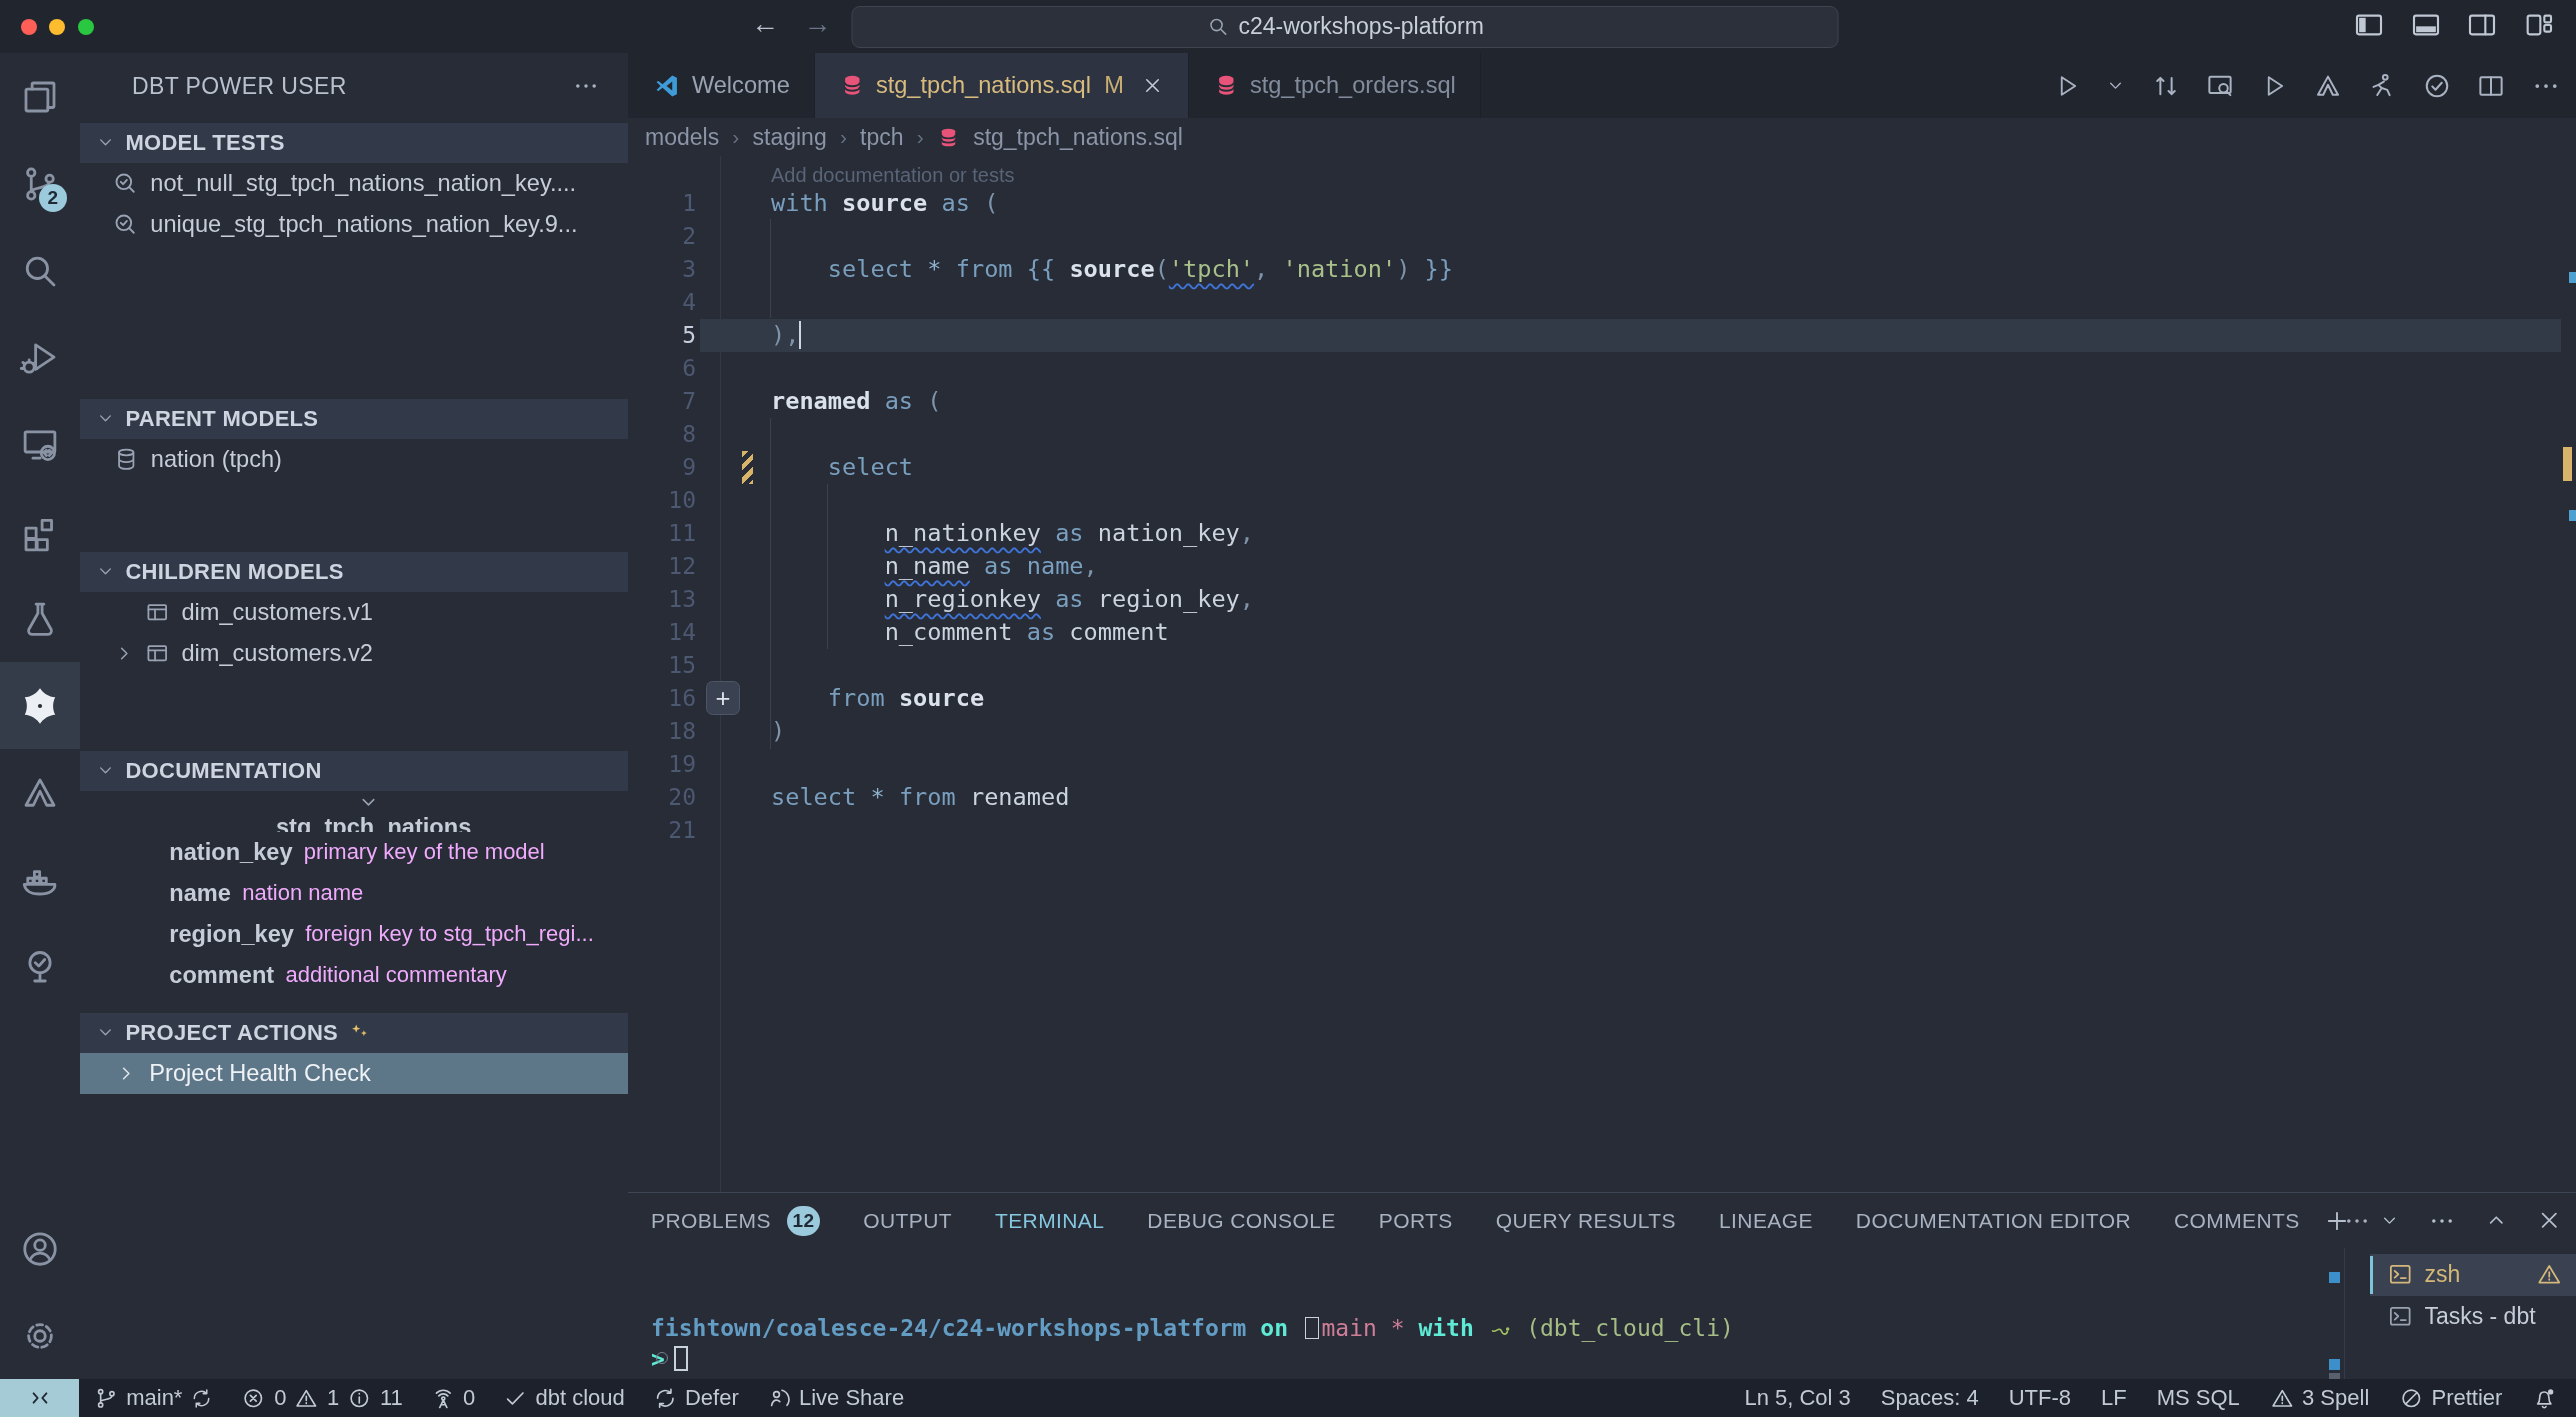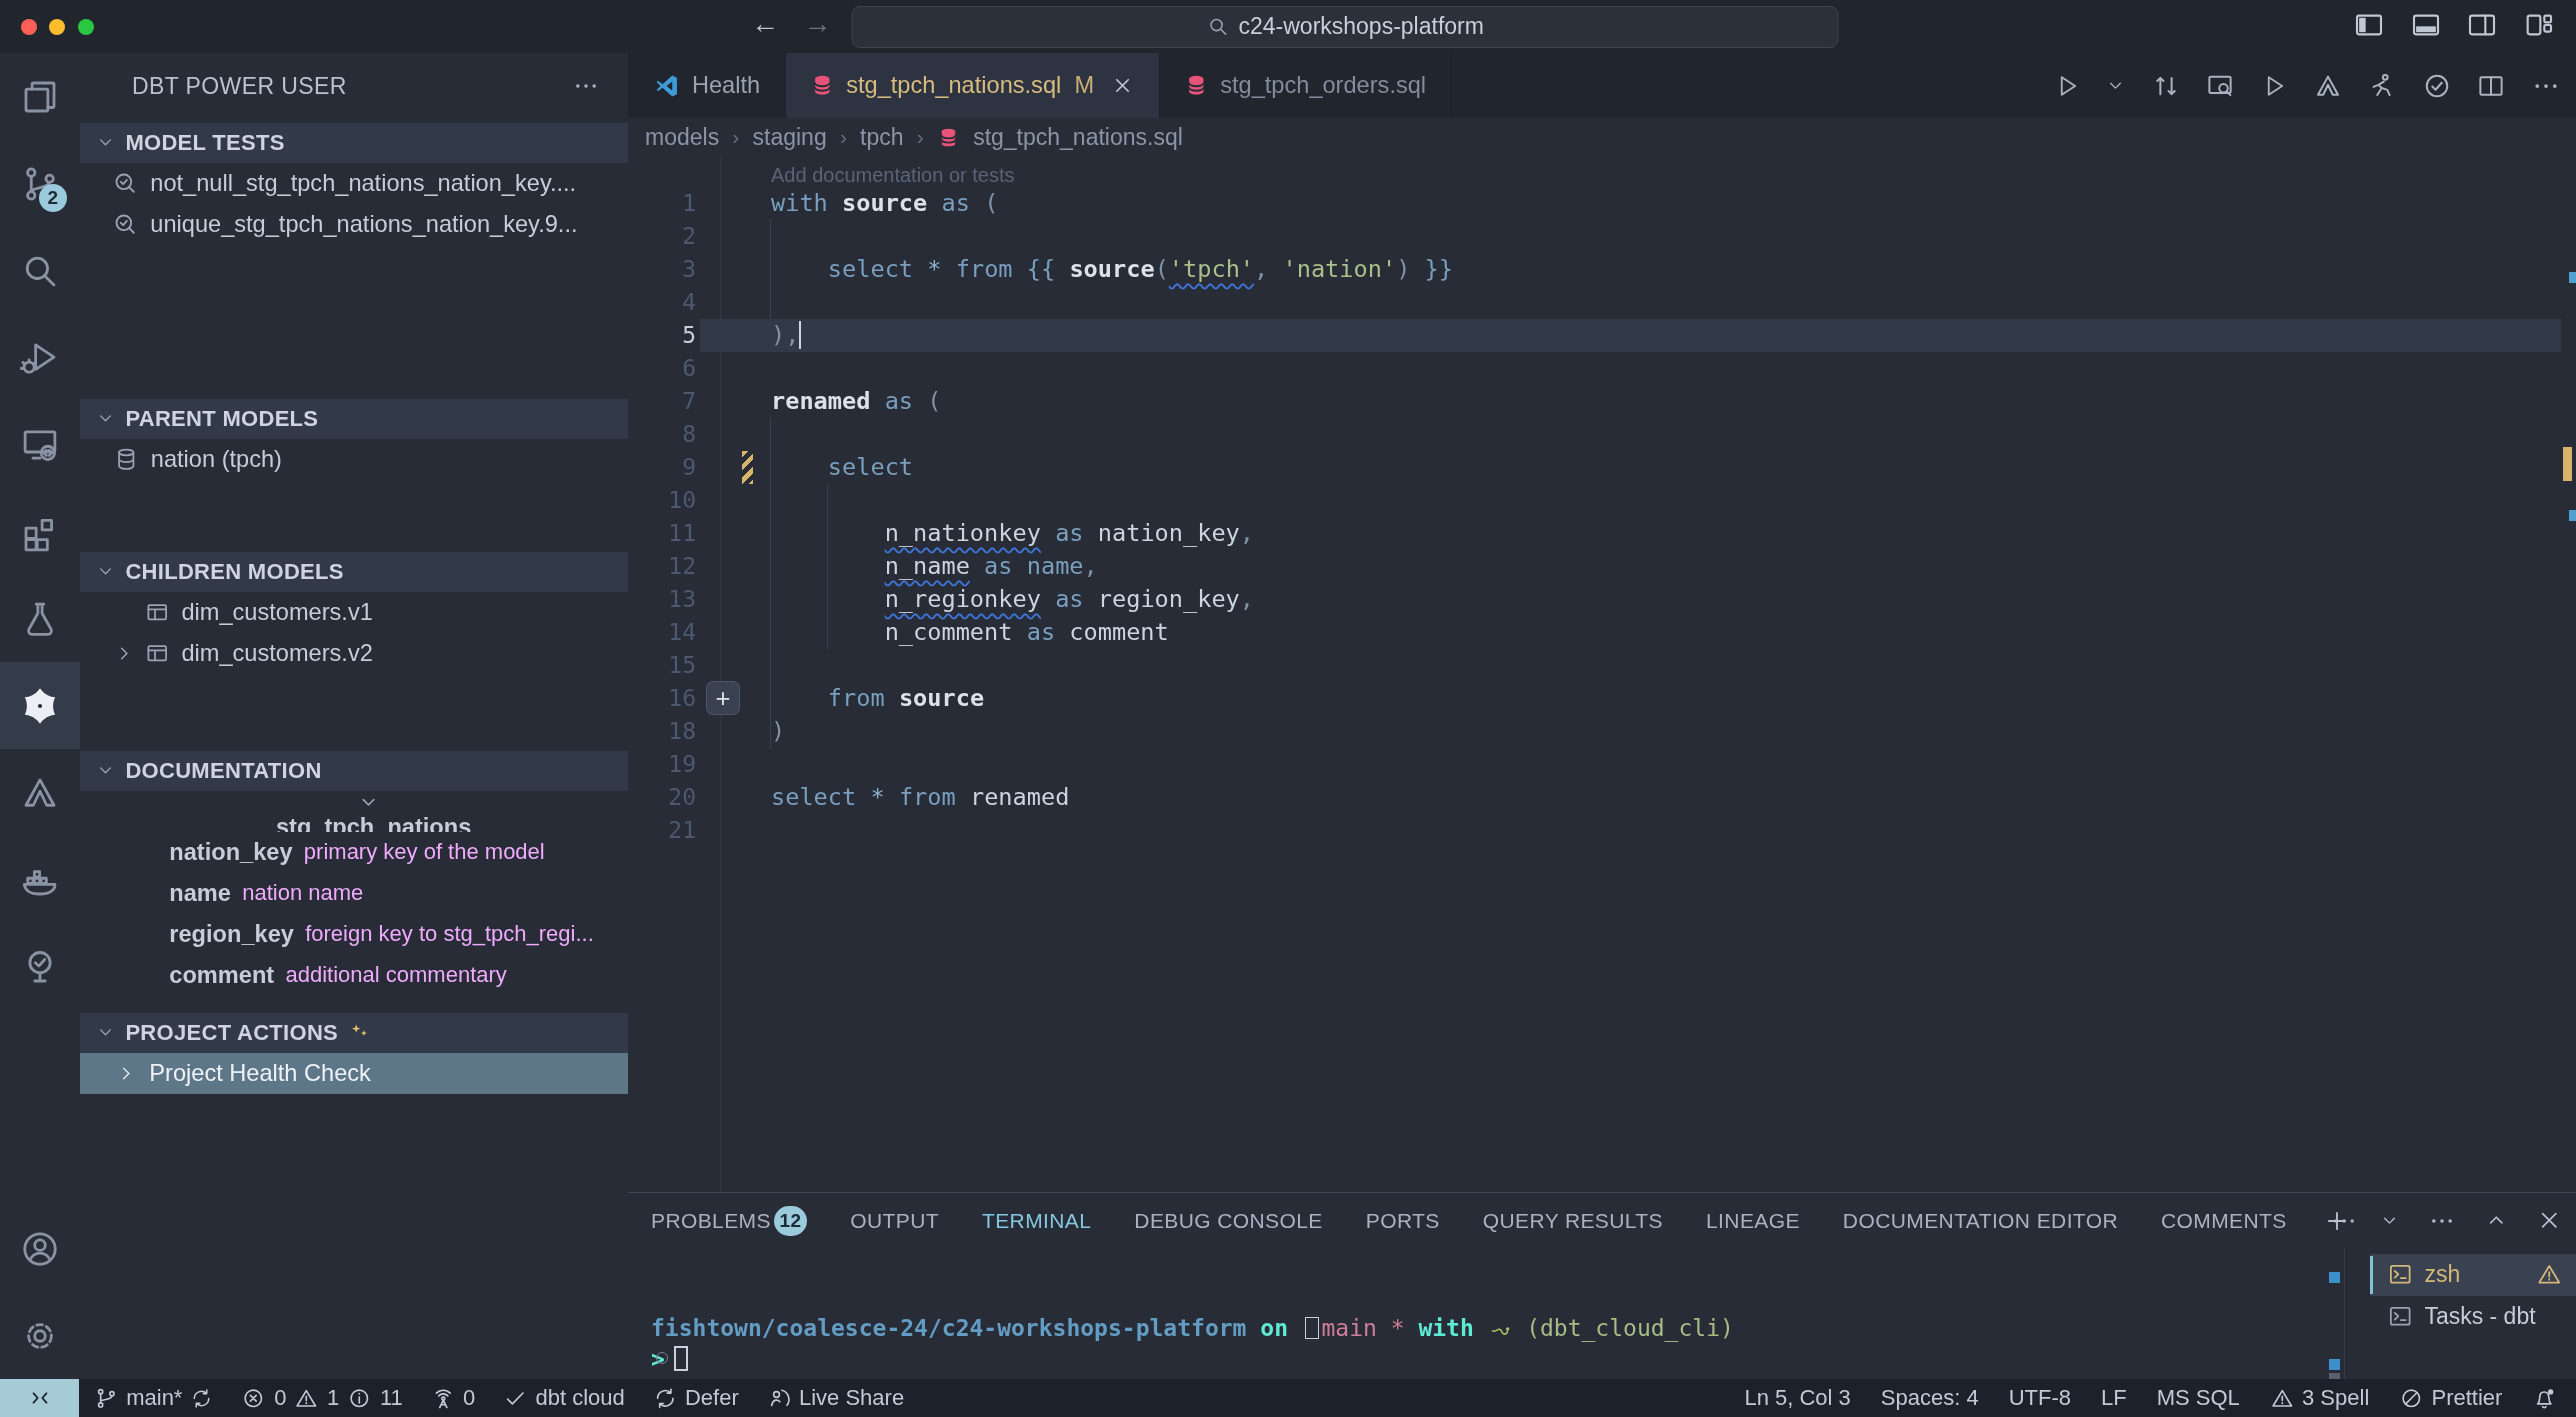--- a/index.html
+++ b/index.html
@@ -75,21 +75,21 @@
     background:repeating-linear-gradient(135deg,#d8b46a 0 4.7px,rgba(0,0,0,0) 4.7px 9.4px); }
   #plus-box { left:78px; width:34px; height:34px; background:#3a4150; border:1.4px solid #4d5666; border-radius:6.6px;
     color:#dfe4ec; font-size:25.5px; display:flex; align-items:center; justify-content:center; z-index:2; }
   #cursor { width:2.4px; height:28px; background:#cfd6e2; z-index:2; }
   #ruler { position:absolute; right:0; top:0; bottom:0; width:13.2px; z-index:3; }
   .rmark { position:absolute; }
 
   
   #panel { position:absolute; left:0; right:0; bottom:0; height:187px; background:#272c37; border-top:1.4px solid #3e4656; }
   #panel-tabs { position:absolute; top:0; left:0; right:227px; height:55px; display:flex; align-items:center; gap:43px; padding-left:23px; }
-  .ptab { font-size:21px; color:#a9b2c1; letter-spacing:0.4px; display:flex; align-items:center; gap:3px; white-space:nowrap; }
+  .ptab { font-size:21px; color:#a9b2c1; letter-spacing:0.4px; display:flex; align-items:center; gap:16px; white-space:nowrap; }
   .ptab.active { color:#84c7df; }
   .pbadge { min-width:30px; height:30px; border-radius:15px; background:#9acadb; color:#1e2b36; font-size:19px; font-weight:bold;
     display:flex; align-items:center; justify-content:center; padding:0 5.7px; }
   #panel-actions { position:absolute; top:0; right:13.2px; height:55px; display:flex; align-items:center; gap:28px; color:#b6bfcd; }
   #panel-body { position:absolute; top:55px; left:0; right:0; bottom:0; }
   #terminal { position:absolute; left:0; right:232px; top:0; bottom:0; font-family:"DejaVu Sans Mono",monospace; font-size:23px; }
   #term-content { position:absolute; left:23px; bottom:3.8px; line-height:31px; }
   .t-path{color:#649dc4;font-weight:bold} .t-wb{color:#5eead4;font-weight:bold}
   .t-pink{color:#cf7e97} .t-green{color:#a6bd85} .t-t{color:#ccd4e0}
   .t-box{border:1.9px solid #c9d1dd; width:14px; height:22px; display:inline-block; vertical-align:-2.8px; margin:0 2.8px;}
@@ -417,21 +417,21 @@
   </div>
 
   <div id="editorcol">
     <div id="tabstrip">
         <div class="tab t-welcome">
           <span style="flex: 0 0 auto;">
             <svg width="28" height="28" viewBox="0 0 24 24" fill="none" stroke="currentColor" stroke-width="1.6" stroke-linecap="round" stroke-linejoin="round">
               <path fill="#3f9bd8" stroke="none" d="M16.5 3l4 1.9v14.2l-4 1.9-8.3-7.6-3.6 2.8-1.6-.8 3.5-3.4-3.5-3.4 1.6-.8 3.6 2.8L16.5 3zm0 5.2l-4.9 3.8 4.9 3.8V8.2z"></path>
             </svg>
           </span>
-          <span class="lbl">Health</span>
+          <span class="lbl">Welcome</span>
         </div>
         <div class="tab t-active">
           <span style="color: rgb(232, 83, 122); flex: 0 0 auto;">
             <svg width="24.6" height="24.6" viewBox="0 0 24 24" fill="none" stroke="currentColor" stroke-width="1.6" stroke-linecap="round" stroke-linejoin="round">
               <ellipse cx="12" cy="5.6" rx="7" ry="2.8" fill="currentColor" stroke="none"></ellipse>
               <path fill="currentColor" stroke="none" d="M5 5.6v12.8c0 1.5 3.1 2.8 7 2.8s7-1.3 7-2.8V5.6H5z"></path>
               <path d="M5 10.1c0 1.5 3.1 2.8 7 2.8s7-1.3 7-2.8 M5 14.5c0 1.5 3.1 2.8 7 2.8s7-1.3 7-2.8" stroke="#272c37" stroke-width="1.8" fill="none"></path>
             </svg>
           </span>
           <span class="lbl">stg_tpch_nations.sql</span>

